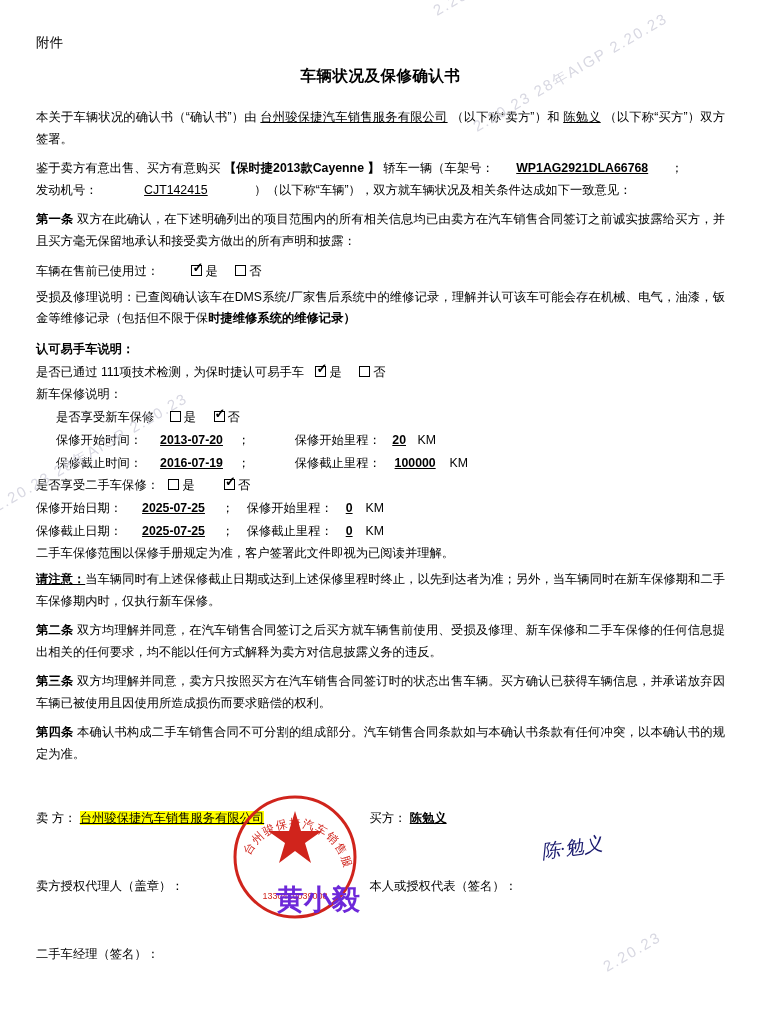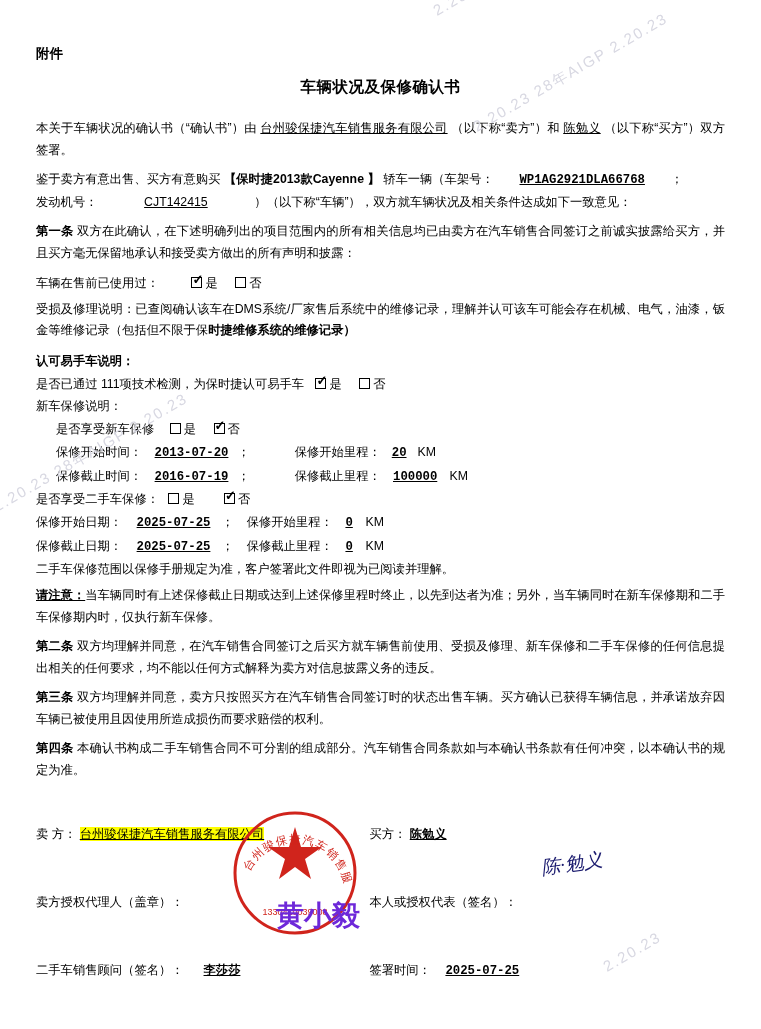--- a/index.html
+++ b/index.html
@@ -35,23 +35,23 @@
     pointer-events: none;
     user-select: none;
     font-family: "Liberation Sans", sans-serif;
   }
   .wm1 { left: 430px; top: 4px; }
   .wm2 { left: 470px; top: 120px; }
   .wm3 { left: -10px; top: 500px; }
   .wm4 { left: 600px; top: 960px; }
 
   .attach {
-    font-weight: bold;
+    font-weight: normal;
     font-size: 13.5px;
-    margin: 11px 0 14px 0;
+    margin: 0 0 14px 0;
   }
   h1.doc-title {
     text-align: center;
     font-size: 15.5px;
     font-weight: bold;
     margin: 0 0 20px 0;
     letter-spacing: 0.5px;
   }
   p.para {
     margin: 4px 0 8px 0;
@@ -60,21 +60,20 @@
   }
   .blk { margin-bottom: 14px; }
   .u {
     text-decoration: underline;
     white-space: nowrap;
   }
   .ub {
     text-decoration: underline;
     font-weight: bold;
     white-space: nowrap;
-    font-family: Liberation Mono, monospace;
   }
   .b { font-weight: bold; }
   .sp { display: inline-block; }
 
   .row {
     line-height: 1.85;
     white-space: nowrap;
   }
   .lbl { display: inline-block; }
 
@@ -310,30 +309,20 @@
         <span>买方：</span>
         <span class="b" style="text-decoration:underline;">陈勉义</span>
       </span>
     </div>
 
     <div class="sig-row">
       <span class="sig-left">卖方授权代理人（盖章）：</span>
       <span class="sig-right">本人或授权代表（签名）：</span>
     </div>
 
-    <div class="sig-row">
-      <span class="sig-left">
-        <span>二手车销售顾问（签名）：</span>
-        <span class="ub sp" style="min-width:70px;text-align:center;">李莎莎</span>
-      </span>
-      <span class="sig-right">
-        <span>签署时间：</span>
-        <span class="ub sp" style="min-width:96px;text-align:center;">2025-07-25</span>
-      </span>
-    </div>
 
     <div class="sig-row">
       <span class="sig-left">二手车经理（签名）：</span>
     </div>
 
 
   </div>
 
 </div>
 

